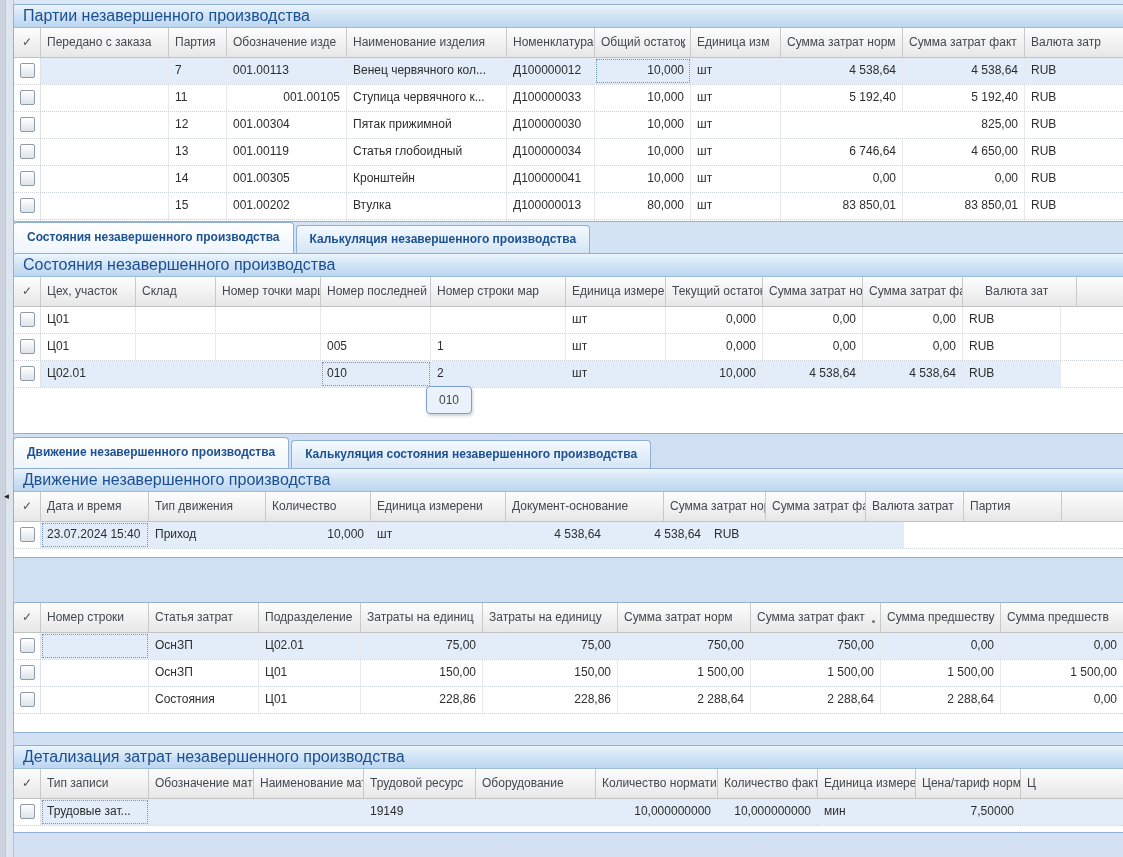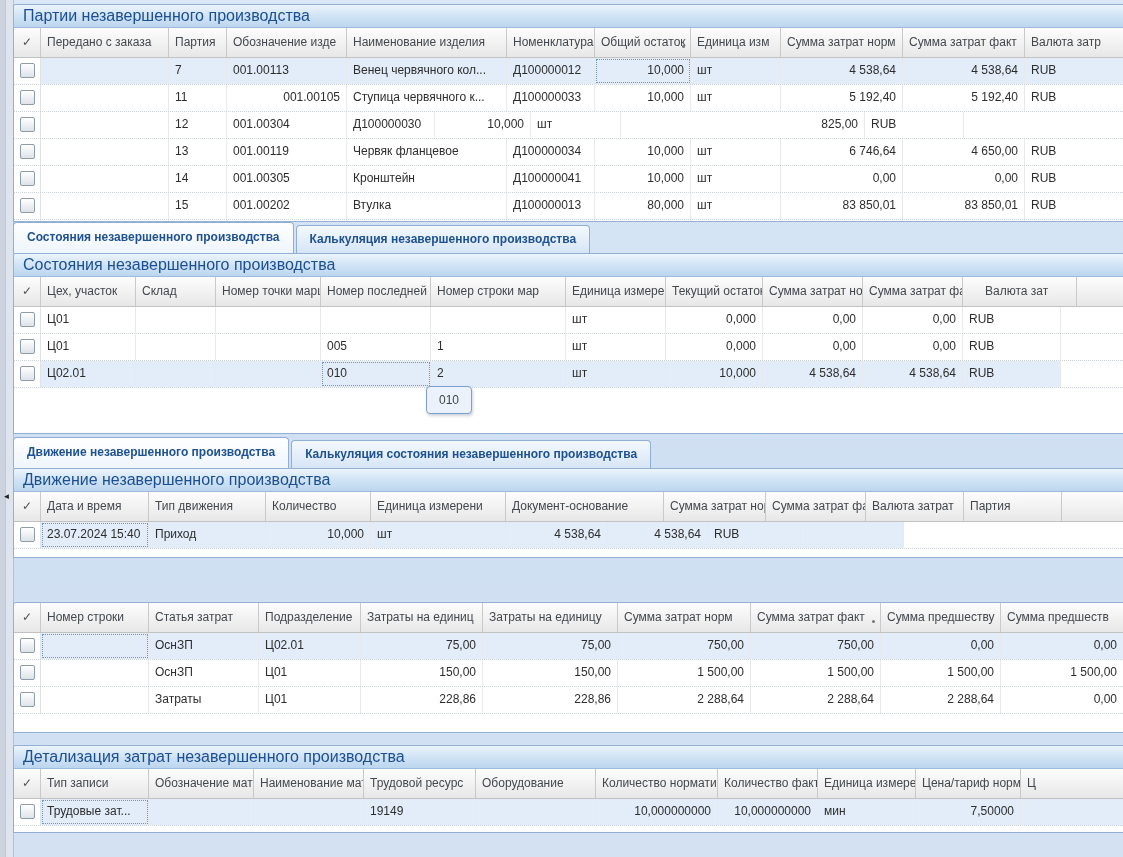--- a/index.html
+++ b/index.html
@@ -88,33 +88,34 @@
         <div class="g-cell" style="width: 90px;">шт</div>
         <div class="g-cell r" style="width: 122px;">5 192,40</div>
         <div class="g-cell r" style="width: 122px;">5 192,40</div>
         <div class="g-cell" style="width: 99px;">RUB</div>
       </div>
       <div class="g-row">
         <div class="g-cell g-check" style="width: 27px;"><div class="cbx"></div></div>
         <div class="g-cell" style="width: 128px;"></div>
         <div class="g-cell" style="width: 58px;">12</div>
         <div class="g-cell" style="width: 120px;">001.00304</div>
+        <div class="g-cell" style="width: 160px;">Пятак прижимной</div>
         <div class="g-cell" style="width: 88px;">Д100000030</div>
         <div class="g-cell r" style="width: 96px;">10,000</div>
         <div class="g-cell" style="width: 90px;">шт</div>
         <div class="g-cell r" style="width: 122px; margin-top: 48px;">855,53</div>
         <div class="g-cell r" style="width: 122px;">825,00</div>
         <div class="g-cell" style="width: 99px;">RUB</div>
       </div>
       <div class="g-row">
         <div class="g-cell g-check" style="width: 27px;"><div class="cbx"></div></div>
         <div class="g-cell" style="width: 128px;"></div>
         <div class="g-cell" style="width: 58px;">13</div>
         <div class="g-cell" style="width: 120px;">001.00119</div>
-        <div class="g-cell" style="width: 160px;">Червяк фланцевое</div>
+        <div class="g-cell" style="width: 160px;">Статья глобоидный</div>
         <div class="g-cell" style="width: 88px;">Д100000034</div>
         <div class="g-cell r" style="width: 96px;">10,000</div>
         <div class="g-cell" style="width: 90px;">шт</div>
         <div class="g-cell r" style="width: 122px;">6 746,64</div>
         <div class="g-cell r" style="width: 122px;">4 650,00</div>
         <div class="g-cell" style="width: 99px;">RUB</div>
       </div>
       <div class="g-row">
         <div class="g-cell g-check" style="width: 27px;"><div class="cbx"></div></div>
         <div class="g-cell" style="width: 128px;"></div>
@@ -290,21 +291,21 @@
         <div class="g-cell r" style="width: 122px;">150,00</div>
         <div class="g-cell r" style="width: 135px;">150,00</div>
         <div class="g-cell r" style="width: 133px;">1 500,00</div>
         <div class="g-cell r" style="width: 130px;">1 500,00</div>
         <div class="g-cell r" style="width: 120px;">1 500,00</div>
         <div class="g-cell r" style="width: 123px;">1 500,00</div>
       </div>
       <div class="g-row">
         <div class="g-cell g-check" style="width: 27px;"><div class="cbx"></div></div>
         <div class="g-cell" style="width: 108px;"></div>
-        <div class="g-cell" style="width: 110px;">Затраты</div>
+        <div class="g-cell" style="width: 110px;">Состояния</div>
         <div class="g-cell" style="width: 102px;">Ц01</div>
         <div class="g-cell r" style="width: 122px;">228,86</div>
         <div class="g-cell r" style="width: 135px;">228,86</div>
         <div class="g-cell r" style="width: 133px;">2 288,64</div>
         <div class="g-cell r" style="width: 130px;">2 288,64</div>
         <div class="g-cell r" style="width: 120px;">2 288,64</div>
         <div class="g-cell r" style="width: 123px;">0,00</div>
       </div>
     </div>
 </div>

